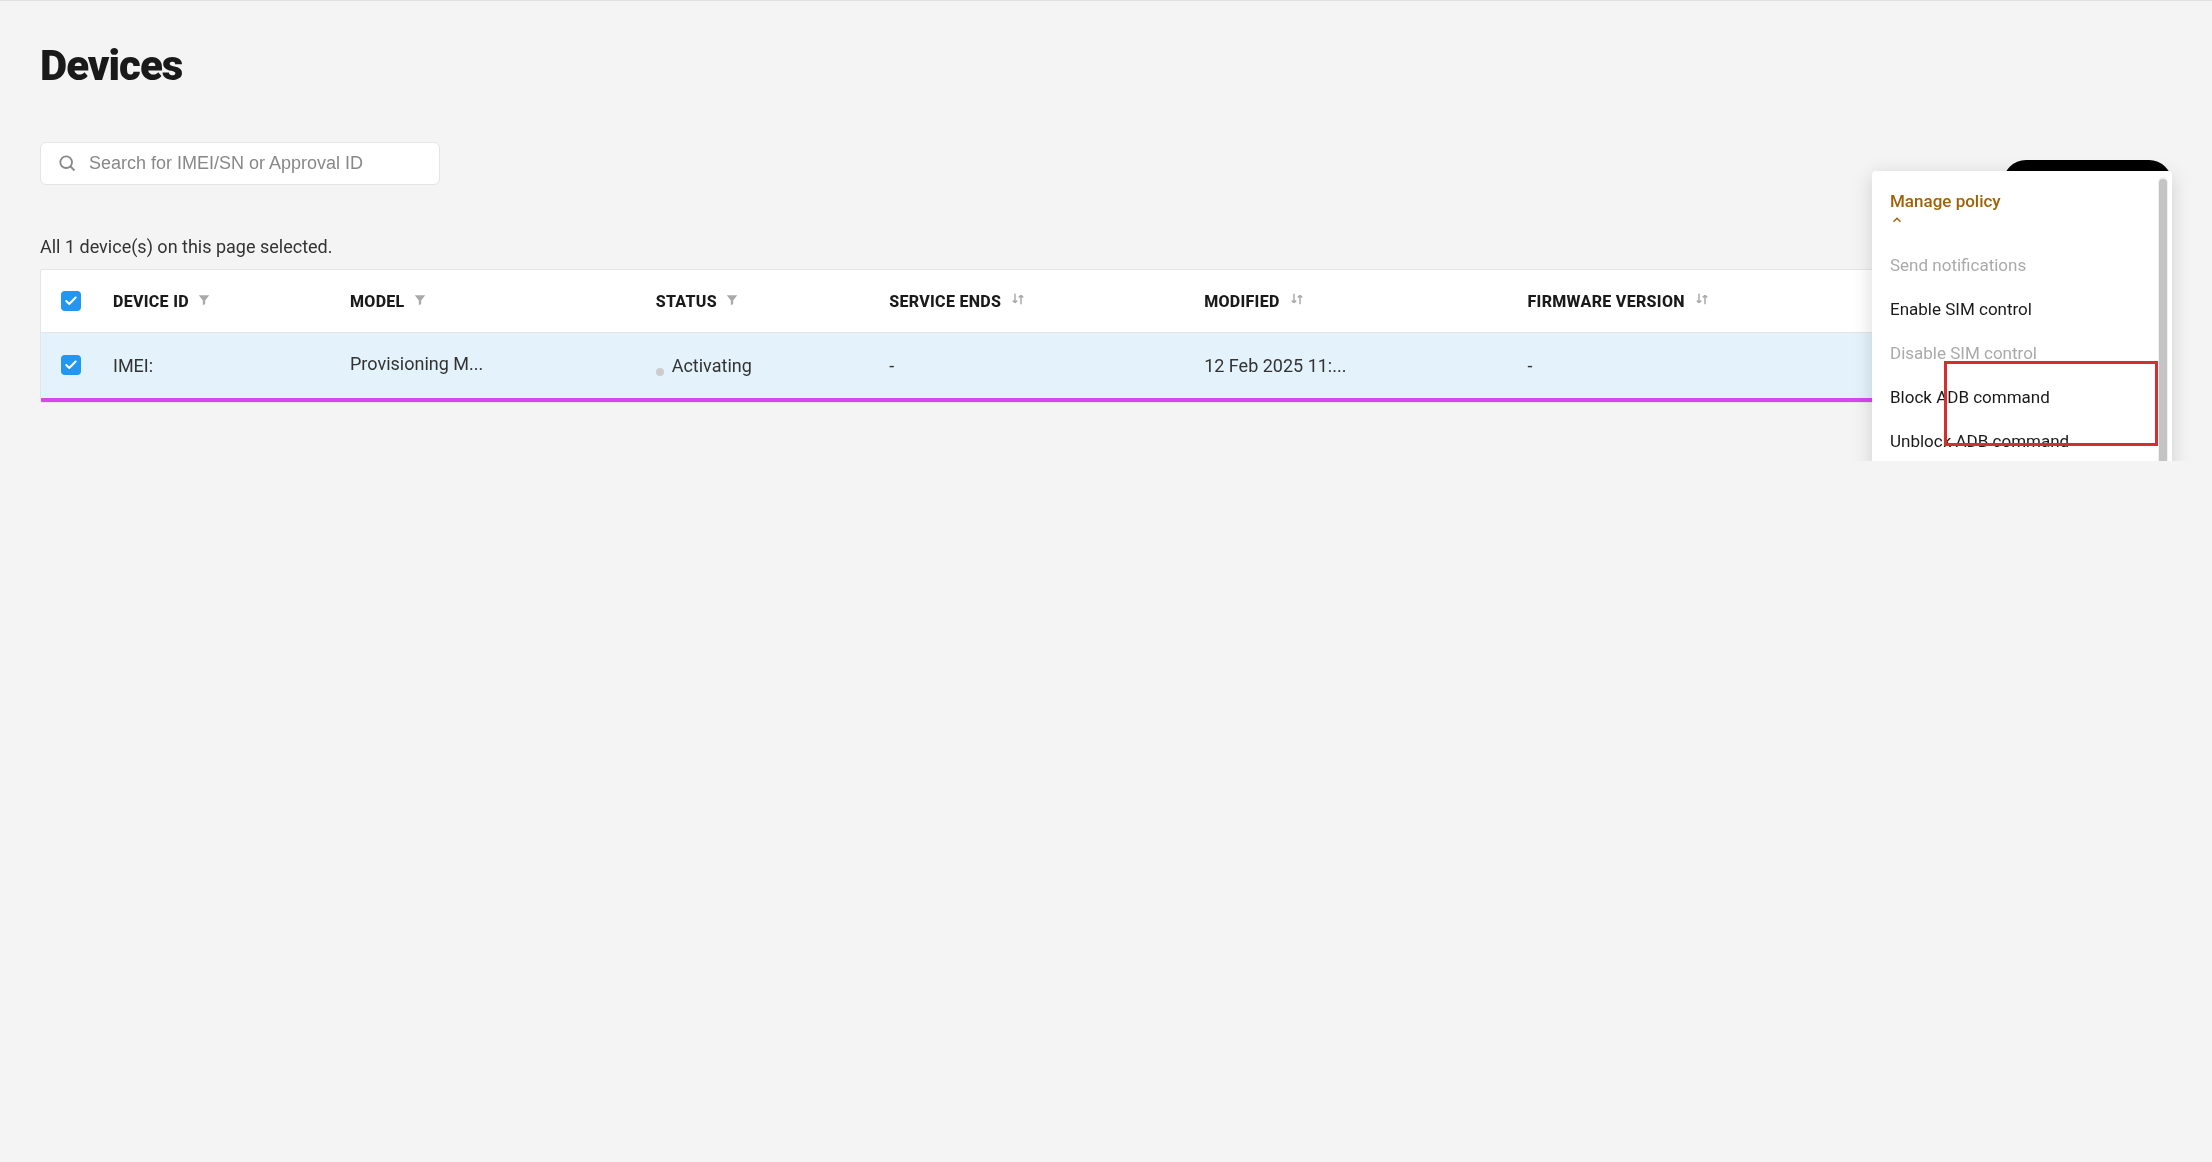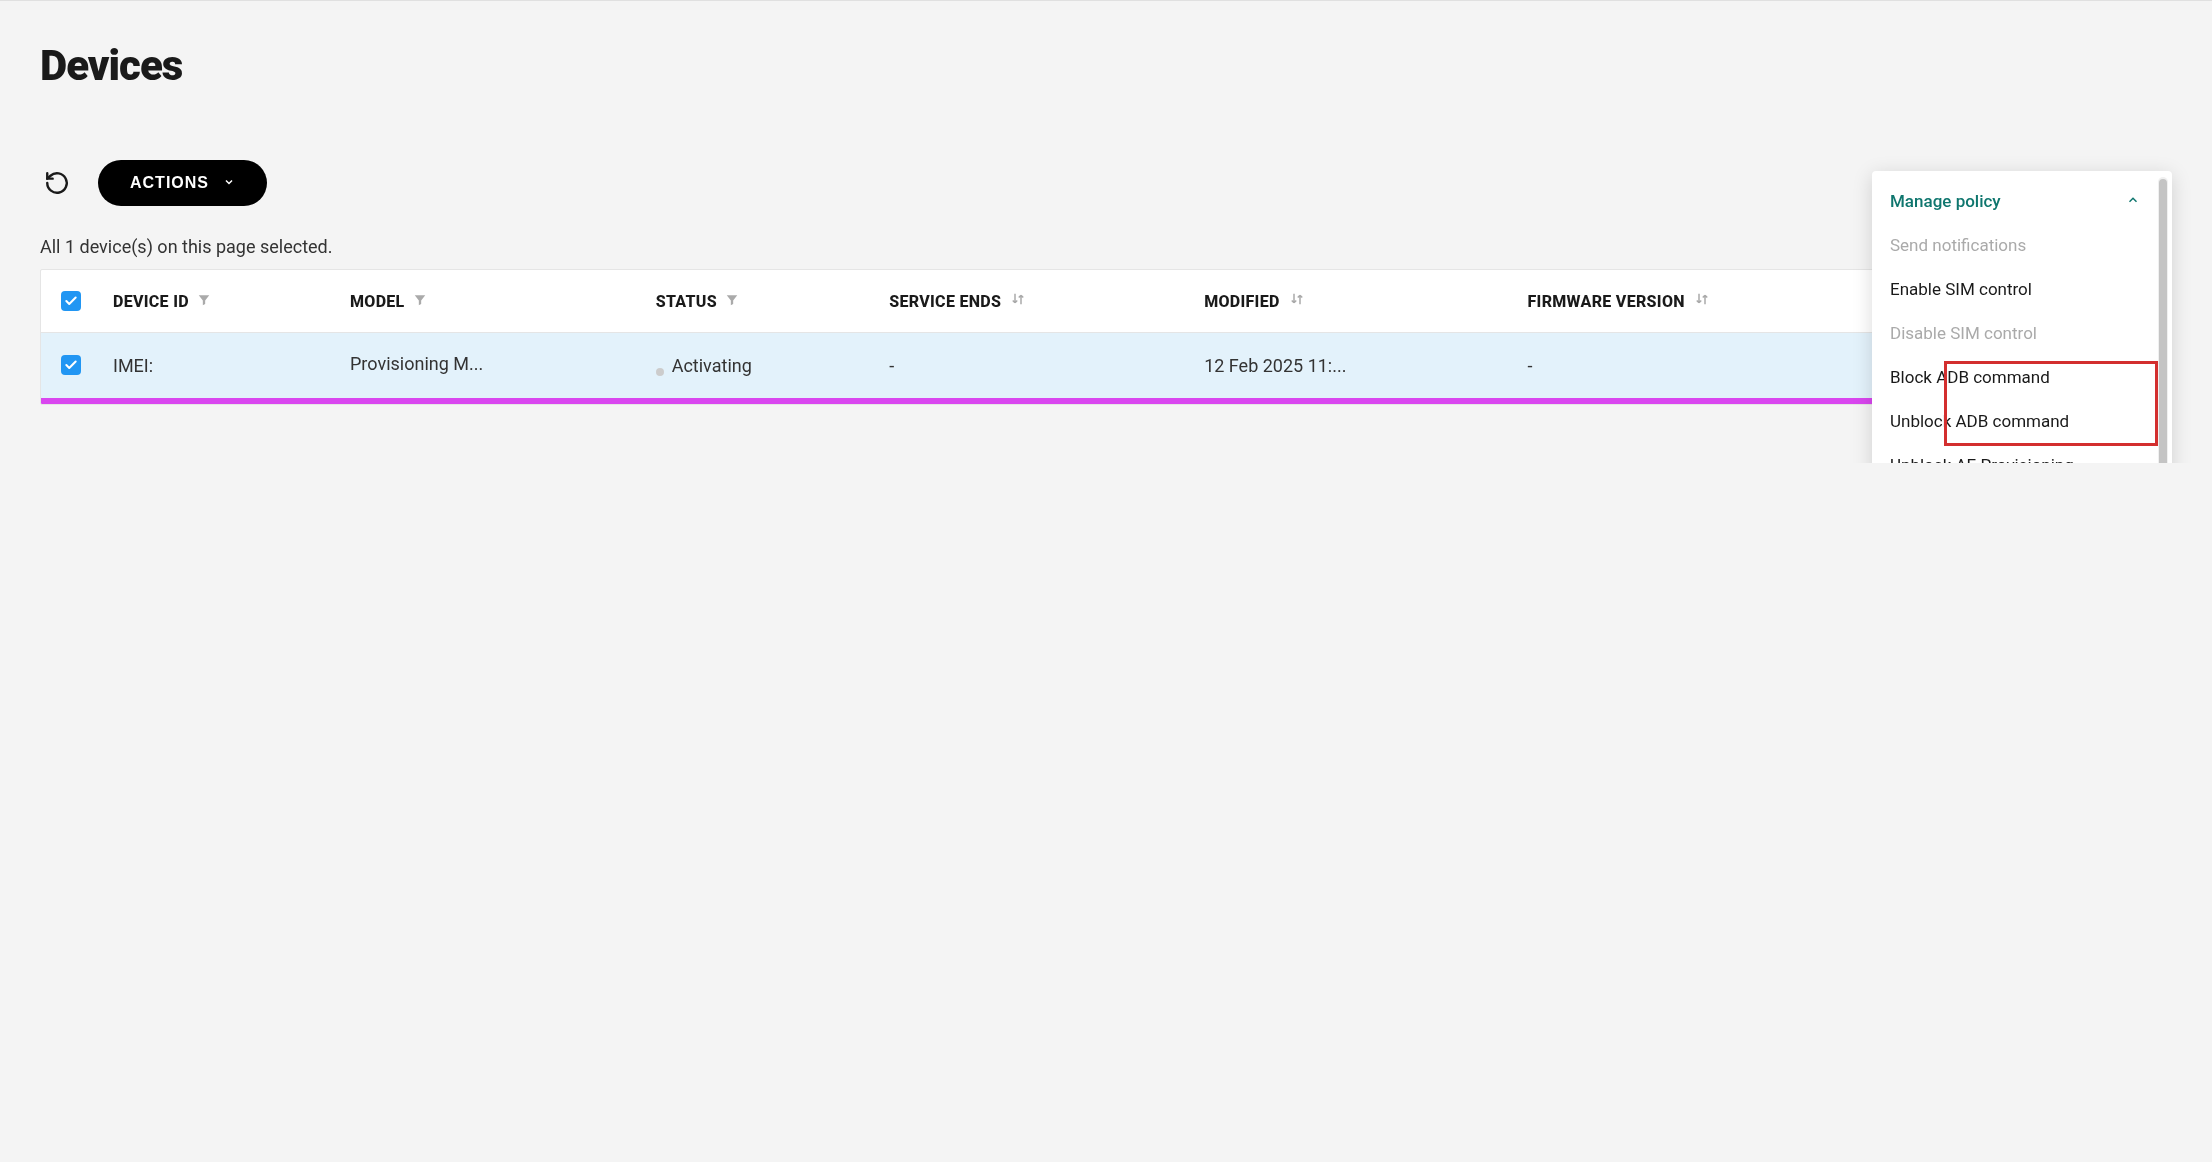--- a/index.html
+++ b/index.html
@@ -136,21 +136,21 @@
     .filter-icon svg {
       width: 14px;
       height: 14px;
     }
     .sort-icon svg {
       width: 18px;
       height: 18px;
     }
     .table tbody tr {
       background: #e3f2fb;
-      border-bottom: 6px solid #d946ef;
+      border-bottom: 4px solid #d946ef;
     }
     .table tbody td {
       padding: 20px 12px;
       font-size: 18px;
       color: #333;
       vertical-align: middle;
     }
     .table tbody td.check-col {
       text-align: center;
     }
@@ -217,22 +217,23 @@
       height: 60%;
       background: #c4c4c4;
       border-radius: 4px;
     }
     .menu-header {
       display: flex;
       justify-content: space-between;
       padding: 12px 18px;
       font-size: 17px;
       font-weight: 500;
-      color: #0f766e;
+      color: #a16207;
       cursor: pointer;
+      flex-direction: column;
     }
     .menu-header svg {
       width: 14px;
       height: 14px;
     }
     .menu-item {
       padding: 12px 18px;
       font-size: 17px;
       color: #1a1a1a;
       cursor: pointer;
@@ -256,20 +257,29 @@
     }
   </style>
 </head>
 <body>
 
 <div class="container">
 
   <h1 class="page-title">Devices</h1>
 
   <div class="toolbar-row">
+    <div class="search-box">
+      <span class="search-icon">
+        <svg viewBox="0 0 24 24" fill="none" stroke="currentColor" stroke-width="2.2">
+          <circle cx="11" cy="11" r="7"></circle>
+          <line x1="21" y1="21" x2="16.2" y2="16.2"></line>
+        </svg>
+      </span>
+      <input class="search-input" type="text" placeholder="Search for IMEI/SN or Approval ID" style="">
+    </div>
 
     <div class="right-actions">
       <button class="refresh-btn">
         <span class="refresh-icon">
           <svg viewBox="0 0 24 24" fill="none" stroke="currentColor" stroke-width="2.2" stroke-linecap="round">
             <path d="M3 12a9 9 0 1 0 3-6.7L3 8"></path>
             <polyline points="3 3 3 8 8 8"></polyline>
           </svg>
         </span>
       </button>

